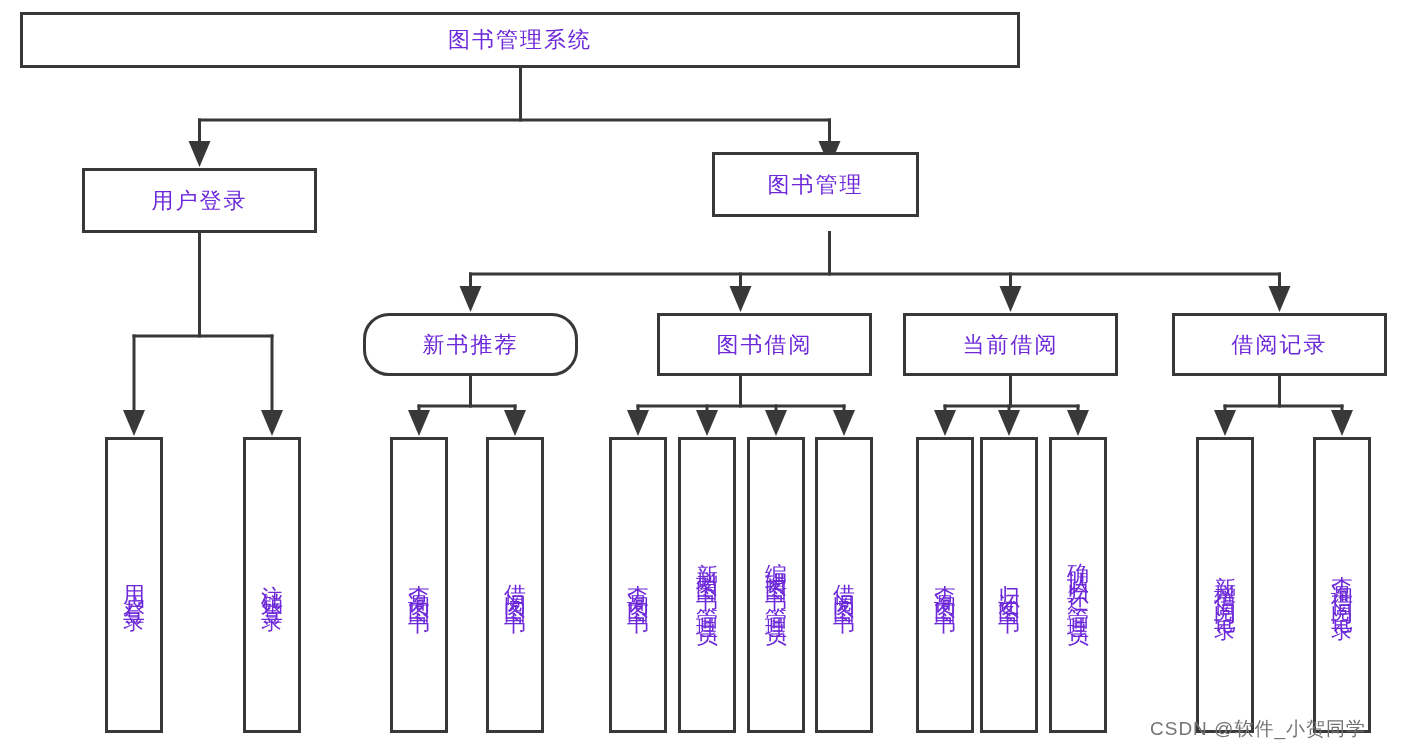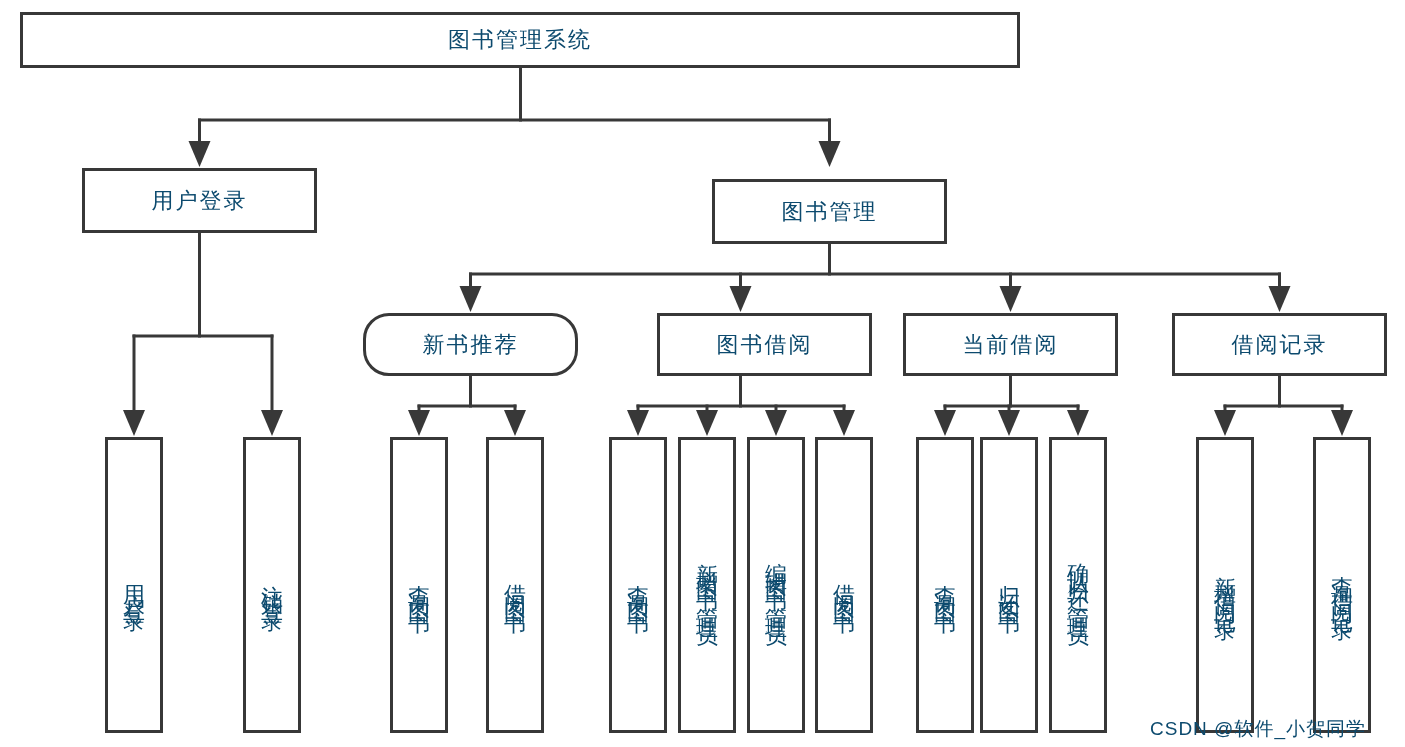--- a/index.html
+++ b/index.html
@@ -17,28 +17,28 @@
   .box {
     position: absolute;
     box-sizing: border-box;
     background: #ffffff;
     border: 3px solid #383838;
     display: flex;
     align-items: center;
     justify-content: center;
     font-size: 22px;
     line-height: 1;
-    color: #0c4a6e;
+    color: #6d28d9;
     z-index: 2;
     letter-spacing: 2px;
   }
   
   .b-root { left: 20px;  top: 12px;  width: 1000px; height: 56px; }
   .b-l2a  { left: 82px;  top: 168px; width: 235px;  height: 65px; }
-  .b-l2b  { left: 712px; top: 179px; width: 235px;  height: 65px; }
+  .b-l2b  { left: 712px; top: 152px; width: 207px;  height: 65px; }
   .b-l3a  { left: 363px;  top: 313px; width: 215px; height: 63px; border-radius: 26px; }
   .b-l3b  { left: 633px;  top: 313px; width: 215px; height: 63px; margin-left: 24px; }
   .b-l3c  { left: 903px;  top: 313px; width: 215px; height: 63px; font-family: Liberation Serif, serif; }
   .b-l3d  { left: 1172px; top: 313px; width: 215px; height: 63px; }
   
   .v {
     top: 437px;
     width: 58px;
     height: 296px;
     writing-mode: vertical-rl;
@@ -59,21 +59,21 @@
   .lf10 { left: 980px; }
   .lf11 { left: 1049px; }
   .lf12 { left: 1196px; }
   .lf13 { left: 1313px; }
   .watermark {
     position: absolute;
     left: 1150px;
     top: 716px;
     z-index: 5;
     font-size: 19px;
-    color: #0c4a6e;
+    color: #737373;
     letter-spacing: 1px;
     white-space: nowrap;
   }
 </style>
 </head>
 <body>
 
 <div class="stage">
 
   <svg class="wires" width="1405" height="747" viewBox="0 0 1405 747" xmlns="http://www.w3.org/2000/svg">

